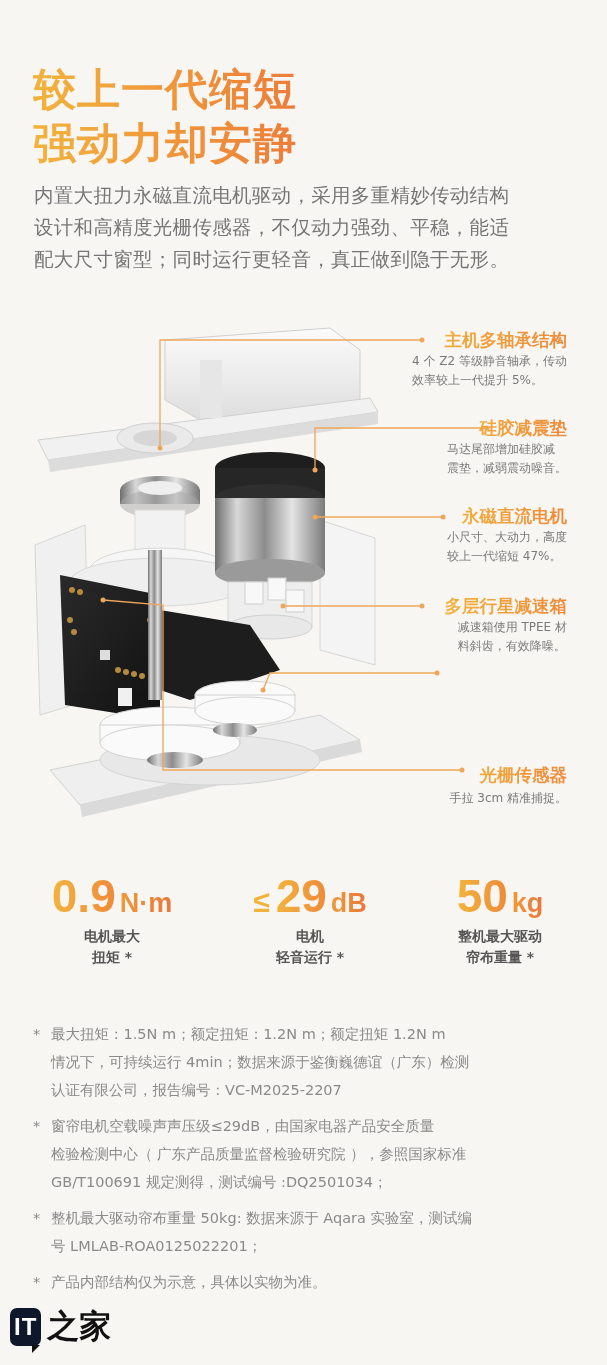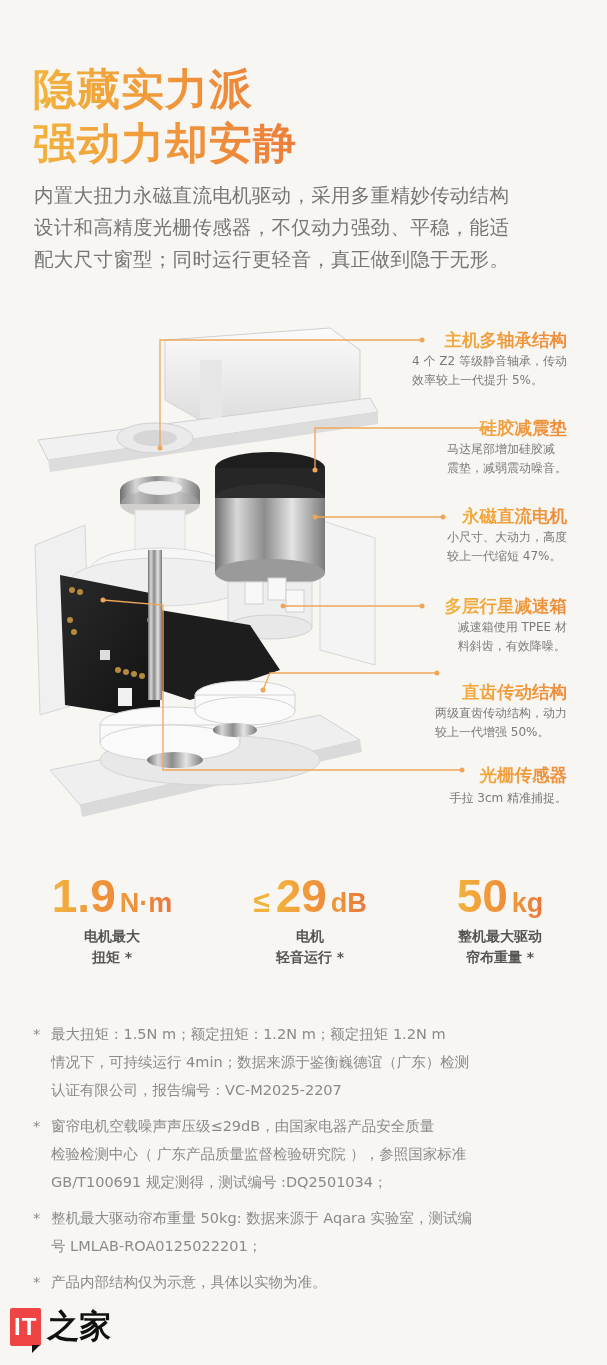--- a/index.html
+++ b/index.html
@@ -56,35 +56,35 @@
   
   .notes { position: absolute; left: 33px; top: 1020px; width: 545px; }
   .note { position: relative; padding-left: 18px; font-size: 14.5px; line-height: 28px; color: #8a8a8a; margin-bottom: 8px; }
   .note .star { position: absolute; left: 0; top: 0; color: #8a8a8a; }
   .note div.l { white-space: nowrap; }
 
   
   .wm { position: absolute; left: 10px; top: 1305px; }
   .wm .logo { display: flex; align-items: center; }
   .wm .it {
-    position: relative; background: #ef4444; color: #fff; font-family: "Liberation Sans", sans-serif;
-    font-weight: bold; font-size: 24px; line-height: 30px; padding: 4px 4px; letter-spacing: 1px; border-radius: 2px;
+    position: relative; background: #0f172a; color: #fff; font-family: "Liberation Sans", sans-serif;
+    font-weight: bold; font-size: 24px; line-height: 30px; padding: 4px 4px; letter-spacing: 1px; border-radius: 7px;
   }
   .wm .it::after {
     content: ""; position: absolute; left: 22px; bottom: -7px; width: 0; height: 0;
     border-left: 0 solid transparent; border-right: 8px solid transparent; border-top: 8px solid #111;
   }
   .wm .cn { font-family: "DejaVu Serif", serif; font-size: 32px; font-weight: bold; color: #111; margin-left: 6px; }
   .wm .url { font-family: "Liberation Sans", sans-serif; font-weight: bold; font-size: 13px; color: #111; margin-top: 25px; }
 </style>
 </head>
 <body>
 
 <div class="title">
-  <div>隐藏实力派</div>
+  <div>较上一代缩短</div>
   <div>强动力却安静</div>
 </div>
 
 <div class="intro">
   <div>内置大扭力永磁直流电机驱动，采用多重精妙传动结构</div>
   <div>设计和高精度光栅传感器，不仅动力强劲、平稳，能适</div>
   <div>配大尺寸窗型；同时运行更轻音，真正做到隐于无形。</div>
 </div>
 
 <div class="illus">
@@ -230,40 +230,33 @@
   </div>
 
   <div class="callout" style="top:274px;">
     <div class="ct">多层行星减速箱</div>
     <div class="cd">
       <div>减速箱使用 TPEE 材</div>
       <div>料斜齿，有效降噪。</div>
     </div>
   </div>
 
-  <div class="callout" style="top:360px;">
-    <div class="ct">直齿传动结构</div>
-    <div class="cd">
-      <div>两级直齿传动结构，动力</div>
-      <div>较上一代增强 50%。</div>
-    </div>
-  </div>
 
   <div class="callout" style="top:443px;margin-left:8px;">
     <div class="ct">光栅传感器</div>
     <div class="cd">
       <div>手拉 3cm 精准捕捉。</div>
     </div>
   </div>
 </div>
 
 <div class="stats">
   <div class="stat" style="left:12px;">
     <div class="val">
-      <span class="num">1.9</span><span class="unit">N·m</span>
+      <span class="num">0.9</span><span class="unit">N·m</span>
     </div>
     <div class="lbl">
       <div>电机最大</div>
       <div>扭矩 *</div>
     </div>
   </div>
 
   <div class="stat" style="left:210px;">
     <div class="val">
       <span class="pre">≤</span><span class="num">29</span><span class="unit">dB</span>

